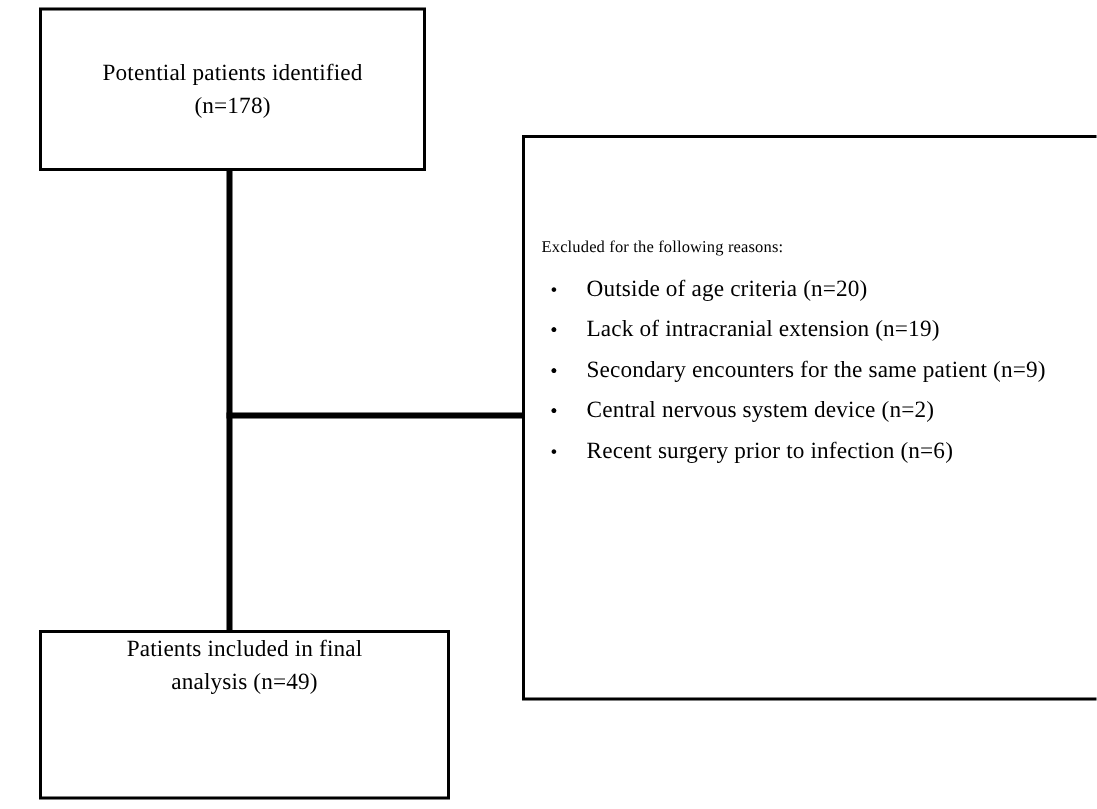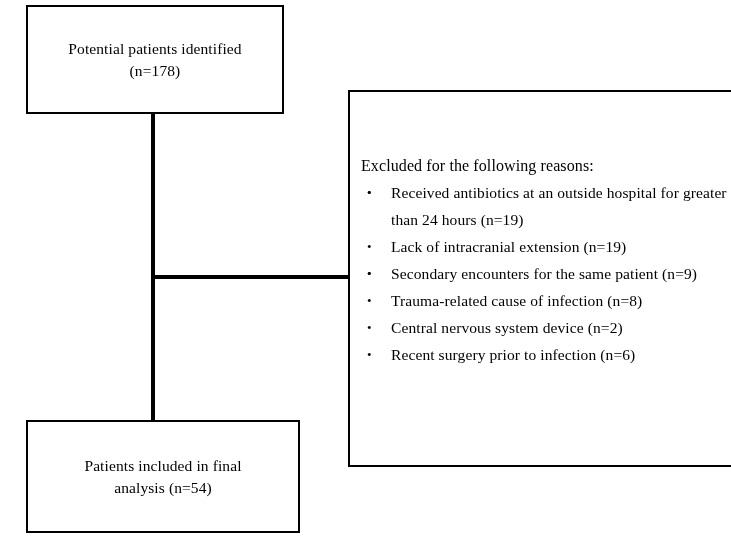--- a/index.html
+++ b/index.html
@@ -38,21 +38,20 @@
     align-items: center;
     justify-content: center;
   }
 
   #box-final {
     left: 5px;
     top: 420px;
     width: 274px;
     height: 113px;
     display: flex;
-    align-items: center;
     justify-content: center;
   }
 
   #box-excluded {
     left: 327px;
     top: 90px;
     width: 395px;
     height: 377px;
   }
 
@@ -71,21 +70,21 @@
     top: 60px;
     right: 10px;
     font-size: 15.5px;
     line-height: 27px;
     letter-spacing: 0.1px;
   }
 
   #excluded-heading {
     margin: 0 0 0 0;
     font-weight: normal;
-    font-size: 16px;
+    font-size: 11px;
     line-height: 27px;
   }
 
   #excluded-list {
     list-style: none;
     margin: 0;
     padding: 0;
   }
 
   #excluded-list li {
@@ -135,32 +134,32 @@
     </div>
   </div>
 
   <div class="connector" id="connector-vertical"></div>
   <div class="connector" id="connector-horizontal"></div>
 
   <div class="flow-box" id="box-excluded">
     <div id="excluded-content">
       <p id="excluded-heading">Excluded for the following reasons:</p>
       <ul id="excluded-list">
+          <li><span class="bullet-glyph">•</span><span>Outside of age criteria (n=20)</span></li>
           <li><span class="bullet-glyph">•</span></li>
-          <li><span class="bullet-glyph">•</span><span>Received antibiotics at an outside hospital for greater than 24 hours (n=19)</span></li>
           <li><span class="bullet-glyph">•</span><span>Lack of intracranial extension (n=19)</span></li>
           <li><span class="bullet-glyph">•</span></li>
           <li><span class="bullet-glyph">•</span><span>Secondary encounters for the same patient (n=9)</span></li>
-          <li><span class="bullet-glyph">•</span><span>Trauma-related cause of infection (n=8)</span></li>
+          <li><span class="bullet-glyph">•</span></li>
           <li><span class="bullet-glyph">•</span><span>Central nervous system device (n=2)</span></li>
           <li><span class="bullet-glyph">•</span><span>Recent surgery prior to infection (n=6)</span></li>
         </ul>
     </div>
   </div>
 
   <div class="flow-box" id="box-final">
     <div class="box-text">
       <span>Patients included in final</span><br>
-      <span>analysis (n=54)</span>
+      <span>analysis (n=49)</span>
     </div>
   </div>
 
 </div>
 
 </body></html>

